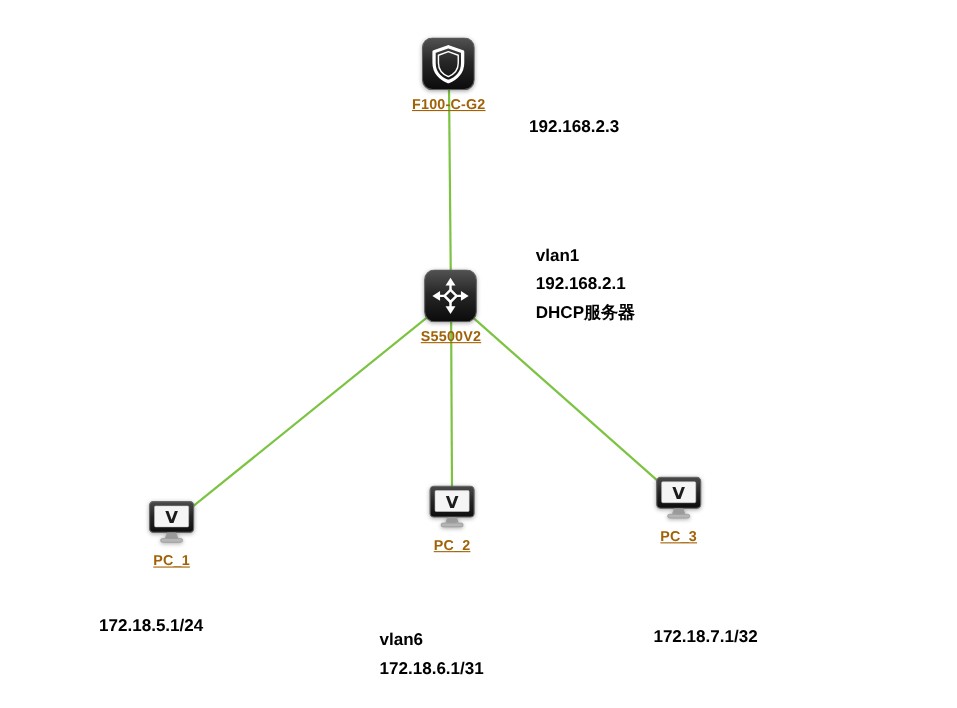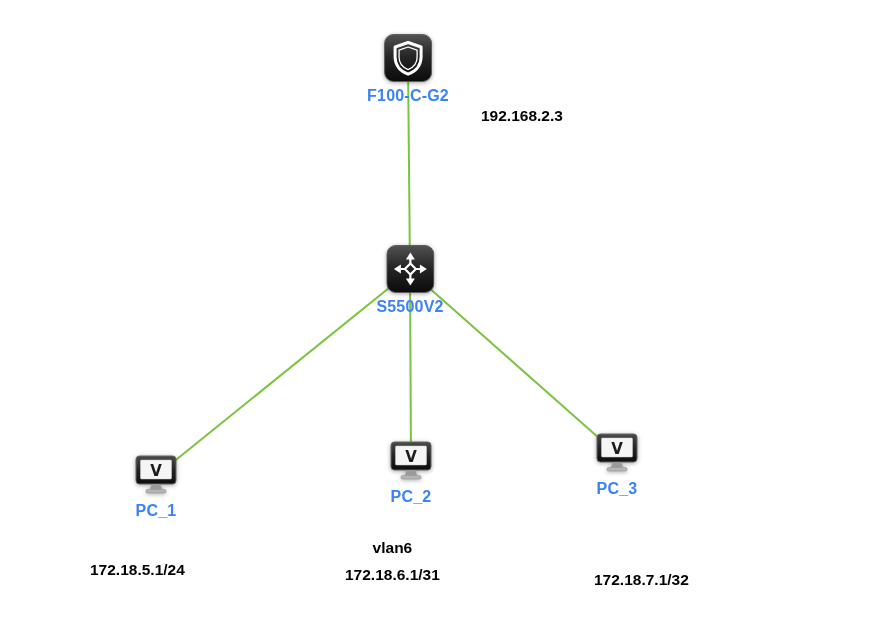--- a/index.html
+++ b/index.html
@@ -18,34 +18,34 @@
   .node {
     position: absolute;
     transform: translateX(-50%);
     display: flex;
     flex-direction: column;
     align-items: center;
     gap: 5px;
   }
   .node .icon svg { filter: drop-shadow(0 1.5px 2px rgba(0,0,0,0.35)); display: block; }
   .dev-label {
-    font-size: 16px;
+    font-size: 13px;
     font-weight: 600;
-    color: #3b82f6;
+    color: #a16207;
     letter-spacing: 0.2px;
     white-space: nowrap;
+    text-decoration: underline;
   }
   .annotation {
     position: absolute;
     font-size: 15.5px;
     font-weight: 700;
     color: #000000;
     line-height: 26px;
     white-space: nowrap;
-    text-align: center;
   }
   .annotation.two-line { line-height: 27px; }
 </style>
 </head>
 <body>
 
 <svg width="0" height="0" style="position:absolute" aria-hidden="true">
   <defs>
     <linearGradient id="devGrad" x1="0" y1="0" x2="0" y2="1">
       <stop offset="0" stop-color="#525252"></stop>
@@ -136,26 +136,31 @@
         <text x="23" y="20.5" text-anchor="middle" font-size="15" font-weight="bold" font-family="DejaVu Sans, sans-serif" fill="#1c1c1c">V</text>
         <polygon points="19,29 27,29 29,34 17,34" fill="#9a9a9a"></polygon>
         <rect x="13" y="34.5" width="20" height="3.5" rx="1.6" fill="#b5b5b5" stroke="#8a8a8a" stroke-width="0.5"></rect>
       </svg>
     </span>
     <span class="dev-label">PC_3</span>
   </div>
 
   <div class="annotation" style="left:481px; top:103px">192.168.2.3</div>
 
+  <div class="annotation" style="left:487px; top:220px">
+    <div>vlan1</div>
+    <div>192.168.2.1</div>
+    <div>DHCP服务器</div>
+  </div>
 
   <div class="annotation two-line" style="left:90px; top:556px">
     <div>172.18.5.1/24</div>
   </div>
 
-  <div class="annotation two-line" style="left:345px; top:534px">
+  <div class="annotation two-line" style="left:345px; top:568px">
     <div>vlan6</div>
     <div>172.18.6.1/31</div>
   </div>
 
   <div class="annotation two-line" style="left:594px; top:566px">
     <div>172.18.7.1/32</div>
   </div>
 
 </div>
 

